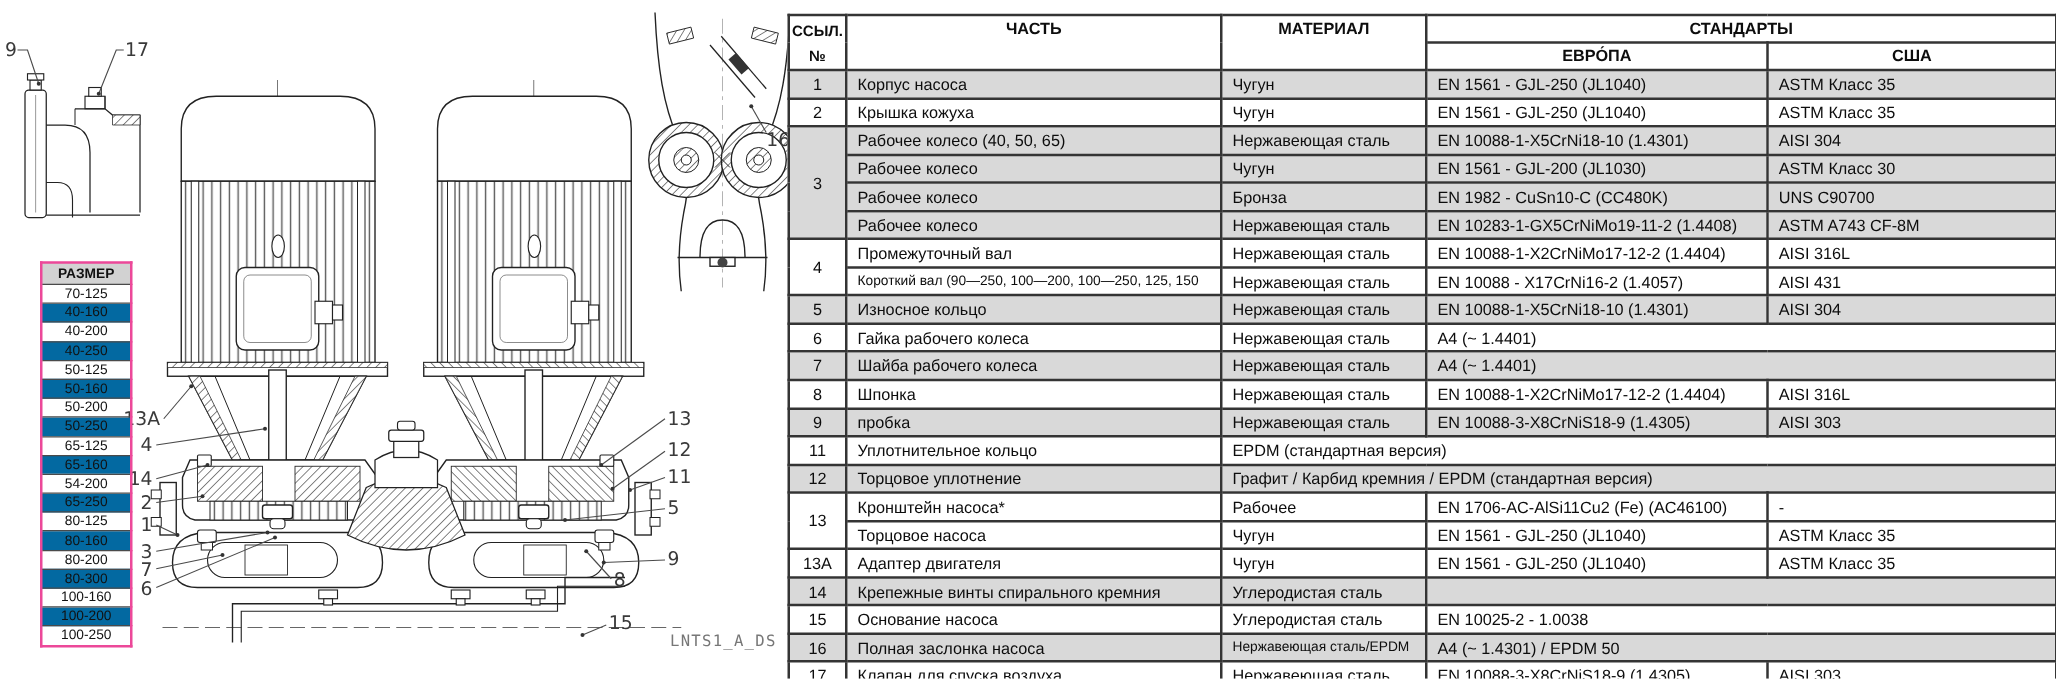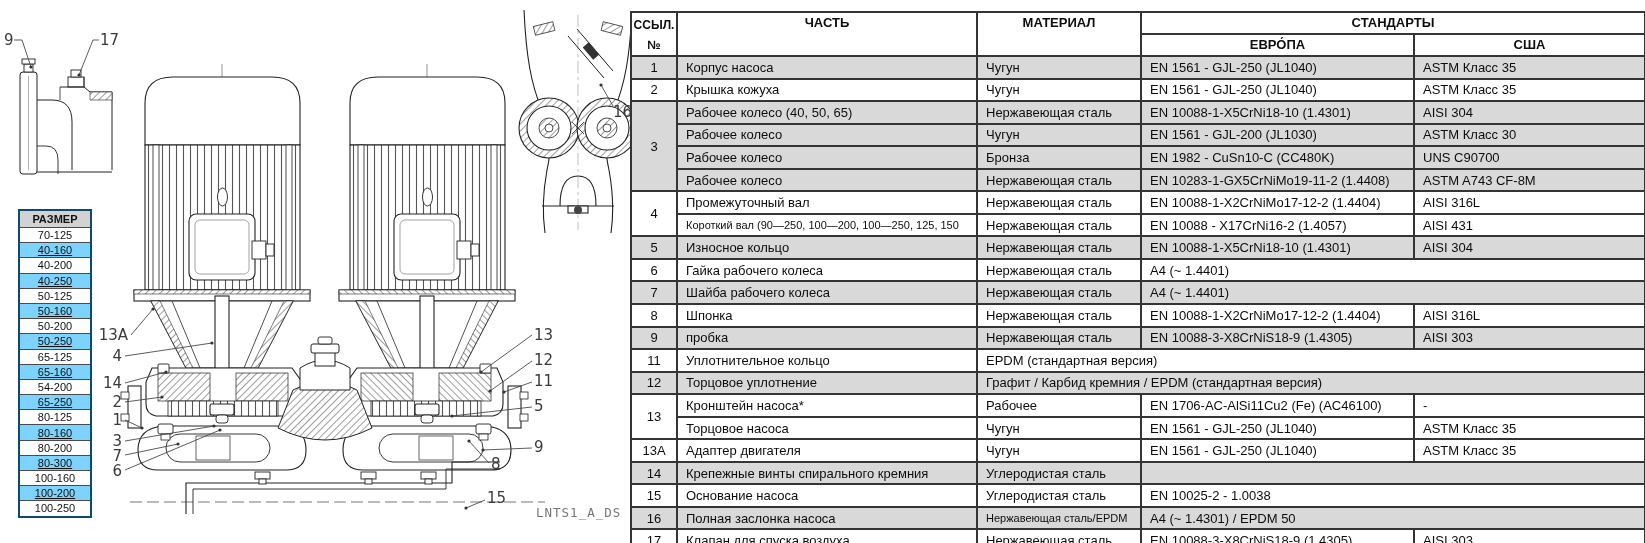--- a/index.html
+++ b/index.html
@@ -12,25 +12,25 @@
                font-size:13px;color:#0d0d0d;vertical-align:middle;padding:0 2px 0 8px;}
   #parts-table th{padding:2px 0 0 0;text-align:center;vertical-align:top;font-weight:bold;}
   #parts-table tr{height:22.55px;}
   #parts-table tr.hrow{height:22px;}
   #parts-table td.ref{padding:0;text-align:center;}
   #parts-table tr.gray td{background:#d9d9d9;}
   #parts-table tr.sub td{border-top-width:1px;}
   #parts-table .ref-h div{line-height:20px;font-size:12px;}
   .small-txt{font-size:11px !important;}
   
-  .size-table{position:absolute;left:18px;top:209px;border-collapse:collapse;border:2px solid #0c4a6e;}
+  .size-table{position:absolute;left:32px;top:209px;border-collapse:collapse;border:2px solid #ec4899;}
   .size-table td,.size-table th{border:1px solid #4a4a4a;width:70px;height:14.2px;text-align:center;
                font-size:11px;padding:0;color:#111;}
   .size-table th{background:#d2d2d2;font-weight:bold;height:16px;}
-  .size-table tr.alt td{background:#7dd3fc;text-decoration:underline;}
+  .size-table tr.alt td{background:#0369a1;}
   
   #drawing-svg{position:absolute;left:0;top:0;}
   #drawing-svg text.callout{font-family:"DejaVu Sans",sans-serif;font-size:15px;fill:#3a3a3a;}
   #drawing-svg text.code{font-family:"DejaVu Sans Mono",monospace;font-size:12.5px;fill:#777;letter-spacing:1px;}
   .leader{stroke:#4a4a4a;stroke-width:0.9;fill:none;}
 </style>
 </head>
 <body>
 
 <div class="screen">

